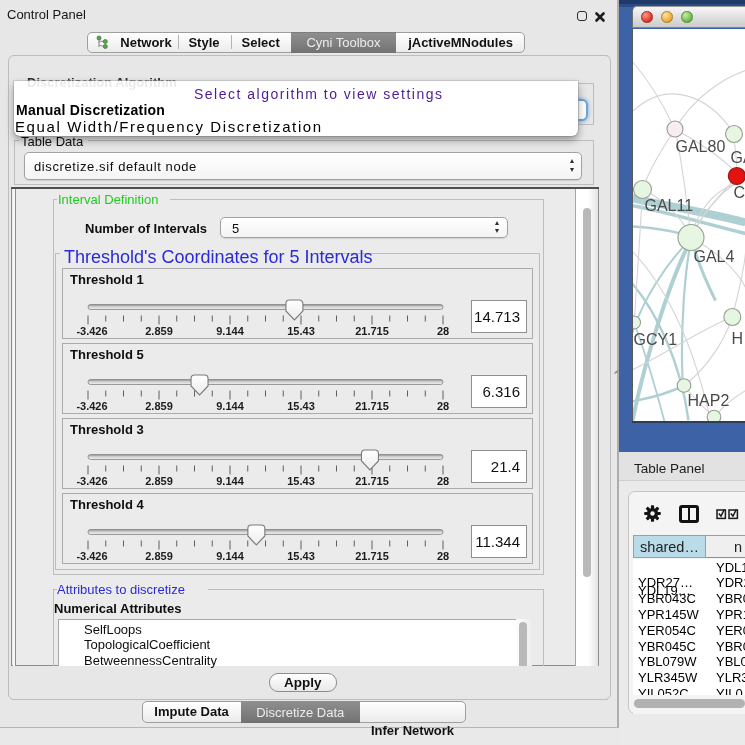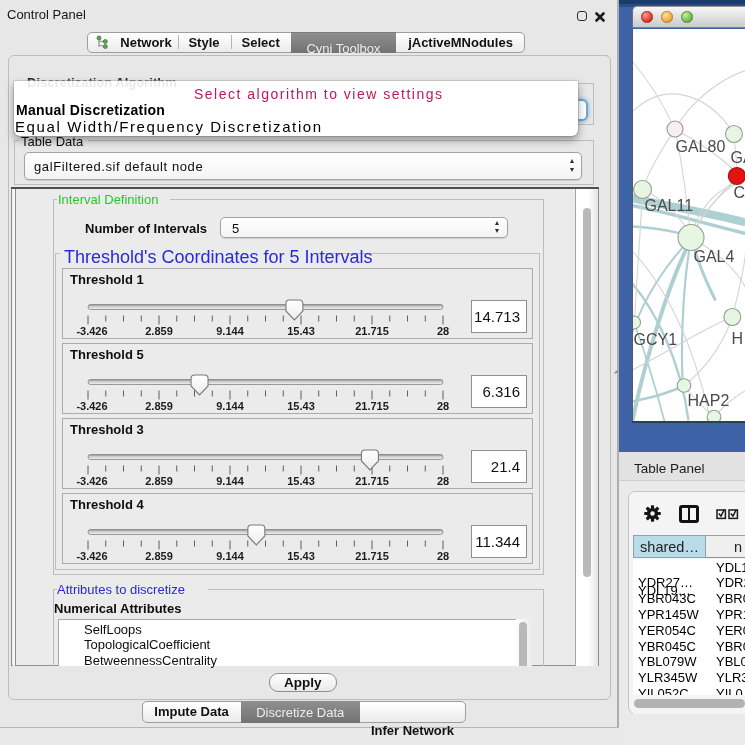--- a/index.html
+++ b/index.html
@@ -177,40 +177,40 @@
       <path d="M3,11 C3,9 6,11.5 8,11.5"></path>
     </g>
  <g fill="#5aa54f" stroke="#3e7a34" stroke-width="0.8">
       <circle cx="3" cy="3" r="2"></circle>
       <circle cx="9.3" cy="6.5" r="2"></circle>
       <circle cx="9.3" cy="11.5" r="2"></circle>
     </g>
 </svg>
 <div class="seg" style="left:177.5px;width:53px;top:31.5px;height:21px;">Style</div>
 <div class="seg" style="left:230.5px;width:60.5px;top:31.5px;height:21px;">Select</div>
-<div class="seg" style="left:291px;width:105px;top:31.5px;height:21px;color:#ececec;font-weight:normal;margin-top:6px;">Cyni Toolbox</div>
+<div class="seg" style="left:291px;width:105px;top:31.5px;height:21px;color:#ececec;font-weight:normal;">Cyni Toolbox</div>
 <div class="seg" style="left:396px;width:129px;top:31.5px;height:21px;">jActiveMNodules</div>
 
 <div class="abs" style="left:8px;top:55px;width:603px;height:645px;border:1px solid #bdbdbd;border-radius:6px;background:#e7e7e7;"></div>
 
 <div class="abs" style="left:578px;top:82.5px;width:15px;height:1px;background:#bdbdbd;"></div>
 <div class="abs" style="left:592.5px;top:82.5px;width:1px;height:42px;background:#bdbdbd;"></div>
 <div class="abs" style="left:578px;top:124px;width:15px;height:1px;background:#bdbdbd;"></div>
 <div class="b13" style="left:27px;top:74.5px;color:#2e2e2e;">Discretization Algorithm</div>
 
 <div class="abs" style="left:560px;top:99px;width:28px;height:21.5px;background:#fff;border:2.4px solid #6da5da;border-radius:6px;box-shadow:0 0 4px rgba(100,160,215,0.9);"></div>
 
 <div class="gline" style="left:14px;top:140px;width:5px;height:1px;"></div>
 <div class="gline" style="left:88px;top:140px;width:504.5px;height:1px;"></div>
 <div class="gline" style="left:14px;top:140px;width:1px;height:44px;"></div>
 <div class="gline" style="left:592.5px;top:140px;width:1px;height:44px;"></div>
 <div class="gline" style="left:14px;top:184px;width:579.5px;height:1px;"></div>
 <div class="t13" style="left:21px;top:133.5px;">Table Data</div>
 <div class="combo" style="left:24px;top:151.5px;width:558px;height:28px;"></div>
-<div class="t13" style="left:34px;top:159px;letter-spacing:0.6px;">galFiltered.sif default node</div>
+<div class="t13" style="left:34px;top:159px;letter-spacing:0.6px;">discretize.sif default node</div>
 <div class="arr arrup" style="left:570px;top:159px;"></div>
 <div class="arr arrdn" style="left:570px;top:167.5px;"></div>
 
 <div class="abs" style="left:11px;top:186.5px;width:587.5px;height:479.5px;border:1px solid #8e8e8e;background:#ebebeb;"></div>
 <div class="abs" style="left:11px;top:186.5px;width:587.5px;height:2px;background:#4f4f4f;"></div>
 <div class="abs" style="left:13px;top:188.5px;width:1.5px;height:477px;background:#f7f7f7;"></div>
 <div class="abs" style="left:14.5px;top:188.5px;width:1px;height:477px;background:#8e8e8e;"></div>
 
 <div class="abs" style="left:575px;top:188.5px;width:23px;height:477px;background:linear-gradient(90deg,#ffffff 55%,#e4e4e4);border-left:1px solid #a5a5a5;"></div>
 <div class="abs" style="left:582.5px;top:207.5px;width:8.5px;height:369px;background:#b9b9b9;border-radius:4.5px;"></div>
@@ -400,15 +400,15 @@
 <div class="seg" style="left:359.5px;width:106px;top:719px;height:22px;">Infer Network</div>
 
 <svg class="abs" style="left:613px;top:368px;" width="8" height="8" viewBox="0 0 8 8">
  <path d="M1,6 C2,3 4,2 6,2 L4,5 Z" fill="#8e8e8e"></path>
 </svg>
 
 <div class="abs" style="left:14px;top:81px;width:564px;height:54.5px;background:#ffffff;border-radius:0 0 6px 6px;box-shadow:0 4px 9px rgba(0,0,0,0.38), 0 0 0 0.6px #b9b9b9;"></div>
 <div class="abs" style="left:27px;top:81px;width:540px;height:9px;overflow:hidden;">
   <div style="position:absolute;left:0;top:-6.5px;font-size:13px;font-weight:bold;color:#ebebeb;white-space:nowrap;">Discretization Algorithm</div>
 </div>
-<div class="abs" style="left:194px;top:85.5px;font-size:14px;letter-spacing:1.5px;color:#be185d;">Select algorithm to view settings</div>
+<div class="abs" style="left:194px;top:85.5px;font-size:14px;letter-spacing:1.5px;color:#4c1d95;">Select algorithm to view settings</div>
 <div class="abs" style="left:16px;top:102px;font-size:14px;letter-spacing:0.25px;font-weight:bold;color:#000;">Manual Discretization</div>
 <div class="abs" style="left:15px;top:118px;font-size:15px;letter-spacing:1.6px;color:#000;">Equal Width/Frequency Discretization</div>
 
 </body></html>

